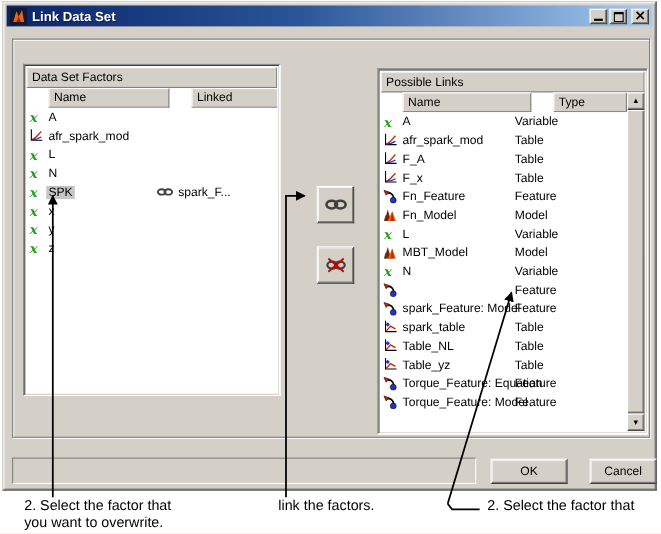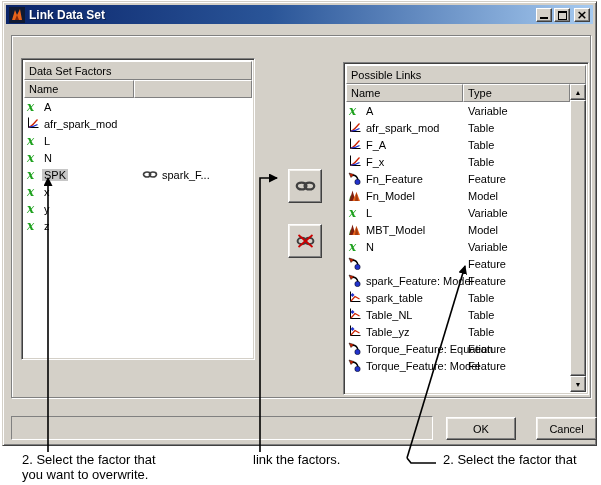--- a/index.html
+++ b/index.html
@@ -33,21 +33,21 @@
 
   
   .panel { position:absolute; background:#fff; border:1px solid; border-color:#808080 #ffffff #ffffff #808080;
            box-shadow: inset 1px 1px 0 #404040, inset -1px -1px 0 #d4d0c8; }
   .panel-left  { left:18px;  top:56px; width:234px; height:302px; }
   .panel-right { left:340px; top:60px; width:246px; height:333px; }
   .panel-inner { position:absolute; inset:2px; display:flex; flex-direction:column; overflow:hidden;text-align:right; }
   .list-title, .hdr-cell { background:#d4d0c8; border:1px solid; border-color:#ffffff #808080 #808080 #ffffff;
                            display:flex; align-items:center; padding-left:4px; height:19px; flex:none; white-space:nowrap; }
   .hdr-row { display:flex; height:18px; flex:none; }
-  .hdr-row .hdr-cell { height:18px; }
+  .hdr-row .hdr-cell { height:18px;margin-left:20px; }
   .hc-name-l { width:110px; } .hc-linked { width:84px; } .hc-fill { flex:1; }
   .hc-name-r { width:117px; } .hc-type { flex:1; }
   .list-body { position:relative; flex:1; background:#fff; overflow:hidden; }
   .cols { display:flex; flex:1; min-height:0; }
   .rows-col { width:228px; display:flex; flex-direction:column; min-height:0; }
 
   .lrow { position:relative; height:17px; display:flex; align-items:center; padding-left:2px; white-space:nowrap; }
   .licon { width:13px; height:13px; margin-right:3px; flex:none; display:inline-flex; }
   .licon svg { width:100%; height:100%; display:block; }
   .rname { padding:0 2px; }
@@ -114,20 +114,21 @@
       </span>
     </div>
 
     <div class="groupbox"></div>
 
     <div class="panel panel-left">
       <div class="panel-inner">
         <div class="list-title">Data Set Factors</div>
         <div class="hdr-row">
           <div class="hdr-cell hc-name-l">Name</div>
+          <div class="hdr-cell hc-linked">Linked</div>
           <div class="hdr-cell hc-fill"></div>
         </div>
         <div class="list-body" id="left-rows">
             <div class="lrow">
               <span class="licon">
                 <svg viewBox="0 0 13 13">
                   <text x="1" y="11" font-size="12" font-style="italic" font-weight="bold" font-family="DejaVu Serif, serif" fill="#1ea11e">x</text>
                 </svg>
               </span>
               <span class="rname">A</span>

